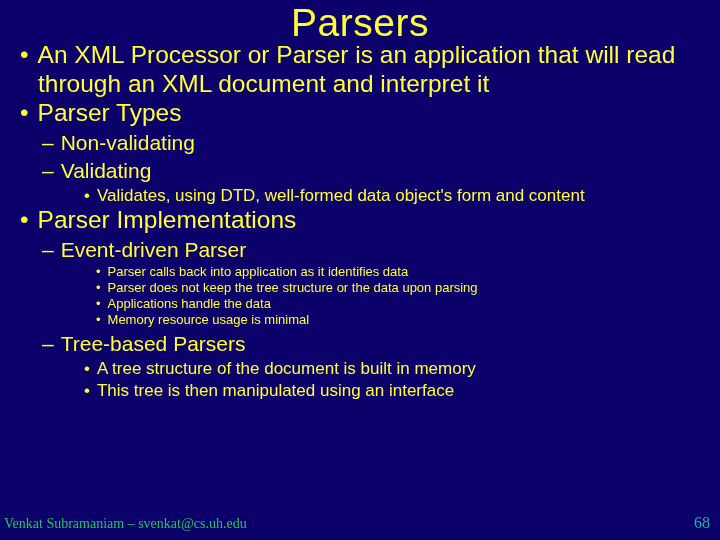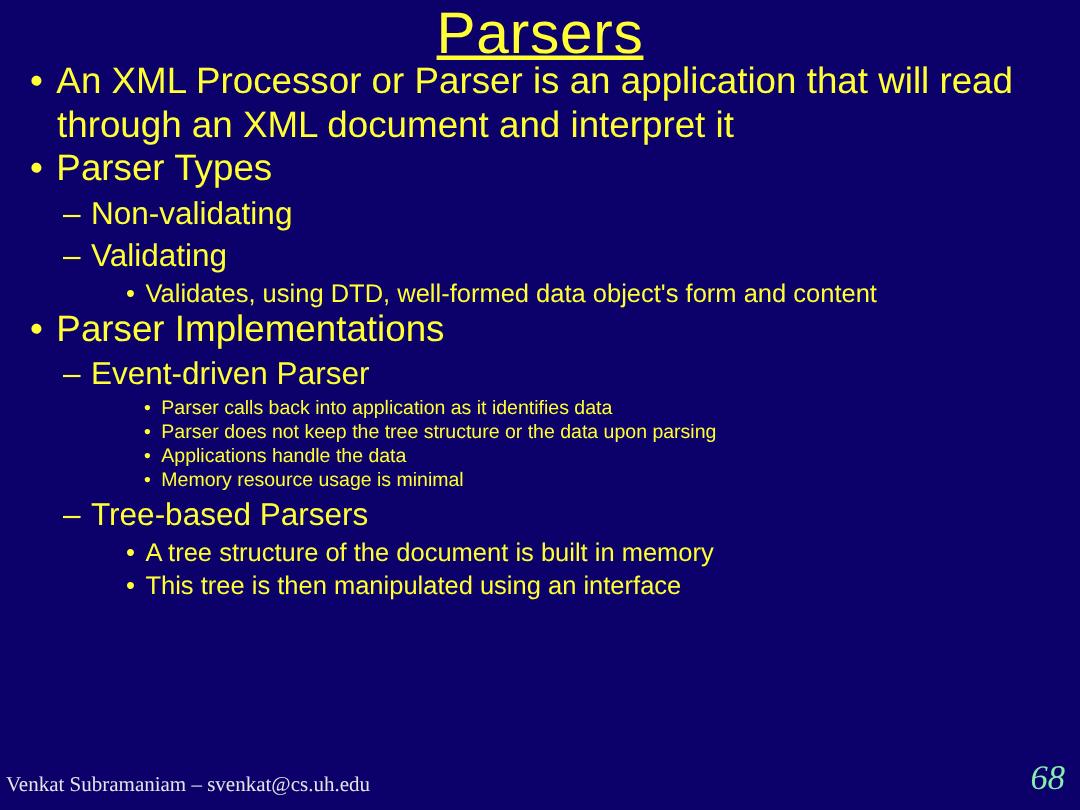--- a/index.html
+++ b/index.html
@@ -19,21 +19,20 @@
     box-sizing: border-box;
   }
   .title {
     text-align: center;
     font-size: 39px;
     font-weight: normal;
     font-family: Verdana, Geneva, sans-serif;
     margin: 0;
     padding-top: 1px;
     letter-spacing: 0.5px;
-    text-decoration: underline;
   }
   .content {
     padding: 0 4px 0 4px;
     margin-top: -4px;
   }
   ul {
     list-style: none;
     margin: 0;
     padding: 0;
   }
@@ -91,30 +90,29 @@
     content: "•";
     color: #ffff33;
     margin-right: 7px;
   }
   .footer-left {
     position: absolute;
     left: 4px;
     bottom: 8px;
     font-size: 14px;
     font-family: "Times New Roman", Times, serif;
-    color: #e5e5e5;
+    color: #22c55e;
   }
   .footer-right {
     position: absolute;
     right: 10px;
     bottom: 8px;
-    font-size: 23px;
+    font-size: 16px;
     font-family: "Times New Roman", Times, serif;
-    color: #86efac;
-    font-style: italic;
+    color: #14b8a6;
   }
 </style>
 </head>
 <body>
 
 <div class="slide">
   <h1 class="title">Parsers</h1>
 
   <div class="content">
     <ul>

